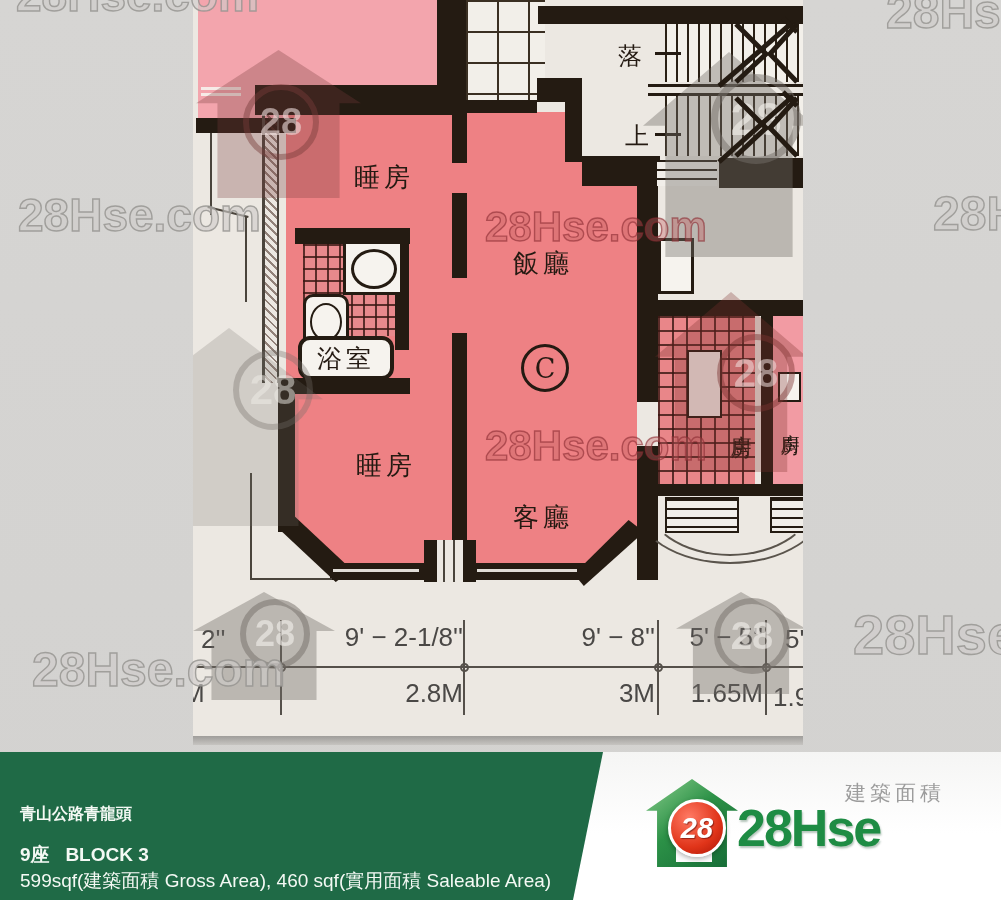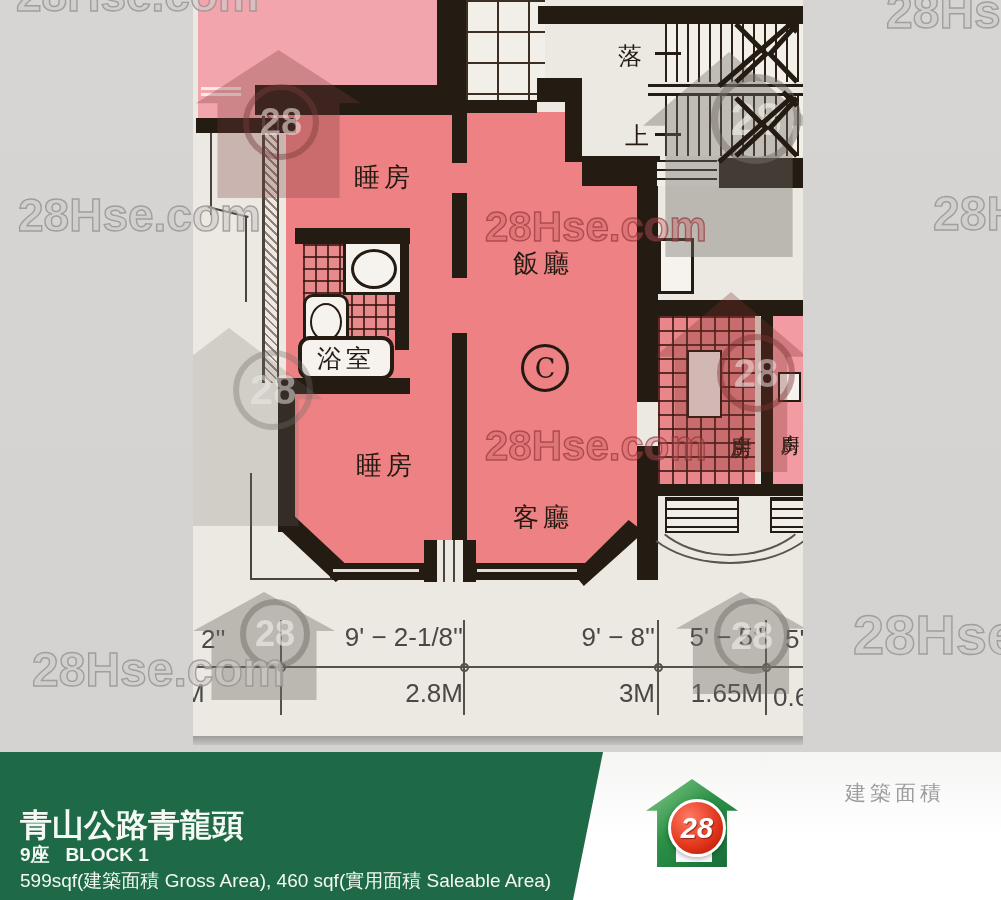--- a/index.html
+++ b/index.html
@@ -184,21 +184,21 @@
     <div class="tickdot" style="left:569px;top:663px;"></div>
     <div class="dimt" style="left:8px;top:624px;">2''</div>
     <div class="dimt dimc" style="left:90px;top:622px;width:180px;">9' − 2-1/8''</div>
     <div class="dimt dimc" style="left:272px;top:622px;width:190px;">9' − 8''</div>
     <div class="dimt dimc" style="left:466px;top:622px;width:104px;">5' − 5''</div>
     <div class="dimt" style="left:592px;top:624px;">5'</div>
     <div class="dimt" style="left:-10px;top:678px;">M</div>
     <div class="dimt dimc" style="left:90px;top:678px;width:180px;">2.8M</div>
     <div class="dimt dimc" style="left:272px;top:678px;width:190px;">3M</div>
     <div class="dimt dimc" style="left:466px;top:678px;width:104px;">1.65M</div>
-    <div class="dimt" style="left:580px;top:682px;">0.6</div>
+    <div class="dimt" style="left:580px;top:682px;">1.9</div>
 
     <div class="wmh" style="left:3px;top:50px;width:165px;height:148px;background:rgba(120,60,58,.30);"></div>
     <div class="wmc" style="left:50px;top:84px;width:64px;height:64px;border:6px solid rgba(120,60,58,.45);font-size:38px;color:rgba(240,224,222,.6);">28</div>
     <div class="wmh" style="left:450px;top:52px;width:172px;height:205px;background:rgba(115,110,104,.40);"></div>
     <div class="wmc" style="left:518px;top:74px;width:76px;height:76px;border:7px solid rgba(115,110,104,.5);font-size:46px;color:rgba(240,237,232,.65);">28</div>
     <div class="wmh" style="left:462px;top:292px;width:152px;height:180px;background:rgba(125,50,48,.30);"></div>
     <div class="wmc" style="left:524px;top:334px;width:66px;height:66px;border:6px solid rgba(125,50,48,.45);font-size:40px;color:rgba(242,226,224,.55);">28</div>
     <div class="wmh" style="left:0px;top:592px;width:142px;height:108px;background:rgba(115,110,104,.40);"></div>
     <div class="wmc" style="left:47px;top:599px;width:58px;height:58px;border:6px solid rgba(115,110,104,.5);font-size:36px;color:rgba(240,237,232,.65);">28</div>
     <div class="wmh" style="left:483px;top:592px;width:130px;height:102px;background:rgba(115,110,104,.40);"></div>
@@ -214,27 +214,28 @@
   <div class="wmt" style="left:16px;top:-32px;">28Hse.com</div>
   <div class="wmt" style="left:18px;top:188px;">28Hse.com</div>
   <div class="wmt" style="left:886px;top:-16px;font-size:48px;">28Hse.com</div>
   <div class="wmt" style="left:933px;top:186px;font-size:48px;">28Hse.com</div>
   <div class="wmt" style="left:853px;top:602px;font-size:56px;">28Hse.com</div>
   <div class="wmt" style="left:32px;top:642px;font-size:48px;">28Hse.com</div>
 
   <div id="white-panel"></div>
 
   <div id="green-banner">
-    <div class="bn" style="left:20px;top:52px;font-size:32px;font-weight:bold;">青山公路青龍頭</div>
-    <div class="bn" style="left:20px;top:90px;font-size:19px;font-weight:600;">9座   BLOCK 1</div>
+    <div class="bn" style="left:20px;top:52px;font-size:16px;font-weight:bold;">青山公路青龍頭</div>
+    <div class="bn" style="left:20px;top:90px;font-size:19px;font-weight:600;">9座   BLOCK 3</div>
     <div class="bn" style="left:20px;top:116px;font-size:19px;">599sqf(建築面積 Gross Area), 460 sqf(實用面積 Saleable Area)</div>
   </div>
 
   <div id="logo-house"></div>
   <div id="logo-notch"></div>
   <div id="logo-badge">
       <span>28</span>
     </div>
   <div id="logo-text">
+    <span style="font-size:52px;">28Hse</span>
   </div>
   <div id="site-name">建築面積</div>
 
 </div>
 
 </body></html>

